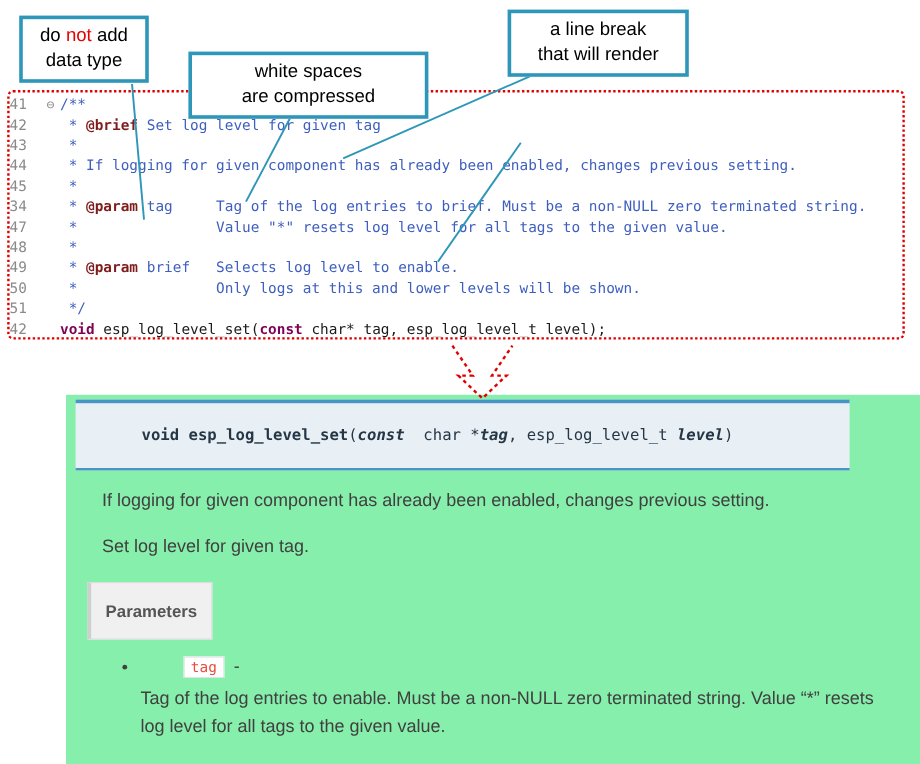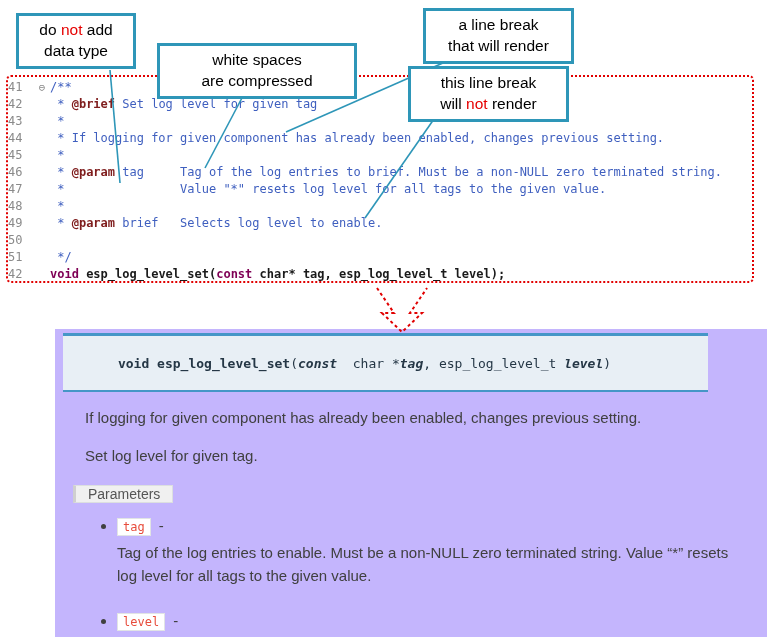--- a/index.html
+++ b/index.html
@@ -18,82 +18,79 @@
               border-radius:5px;overflow:hidden;z-index:1;
               font-family:"DejaVu Sans Mono",monospace;font-size:12px;line-height:17px;
               padding-top:2px;}
   .code-row{display:flex;white-space:pre;height:17px;}
   .gutter{flex:none;width:26px;text-align:left;color:#8a8a8a;}
   .fold{flex:none;width:16px;text-align:center;color:#8a8a8a;font-size:11px;}
   .code-text{white-space:pre;}
   .seg-cm{color:#3f5fbf;}
   .seg-tag{color:#7f1d1d;font-weight:700;}
   .seg-kw{color:#7f0055;font-weight:700;}
-  .seg-pl{color:#1a1a1a;font-weight:700;}
+  .seg-pl{color:#1a1a1a;font-weight:400;}
 
   
   .overlay{position:absolute;left:0;top:0;width:767px;height:637px;z-index:5;pointer-events:none;}
   .connector{stroke:#2e96b8;stroke-width:1.6;}
   .flow-arrow{stroke:#e10000;stroke-width:2;fill:none;stroke-dasharray:3 3;}
 
   
   .doc-panel{position:absolute;left:55px;top:329px;width:712px;height:308px;
-             background:#c4b5fd;z-index:2;color:#404040;}
+             background:#86efac;z-index:2;color:#404040;}
   .sig-bar{margin:4px 10px 0 8px;width:645px;box-sizing:border-box;
            background:#e8eff5;border-top:3px solid #4596c7;border-bottom:2px solid #4596c7;
            padding:5px 8px 4px 8px;font-family:"DejaVu Sans Mono",monospace;
            font-size:13px;color:#253746;white-space:pre;}
   .sigseg-kw{font-weight:700;}
   .sigseg-kwi{font-weight:700;font-style:italic;}
   .sigseg-name{font-weight:700;}
   .sigseg-type{}
   .sigseg-param{font-weight:700;font-style:italic;}
   .sigseg-p{}
   .doc-p{margin:15px 0 0 30px;font-size:15px;line-height:1.5;max-width:640px;}
   .params-label{display:inline-block;margin:18px 0 0 18px;background:#f0f0f0;
                 border:1px solid #dcdfe0;border-left:3px solid #cfcfcf;
-                padding:0 12px;font-size:14px;font-weight:400;color:#555;}
+                padding:15px 12px;font-size:14px;font-weight:700;color:#555;}
   .param-list{margin:14px 0 0 44px;padding-left:18px;list-style:disc;}
   .param-list li{margin-bottom:24px;font-size:15px;}
-  .param-head{margin-bottom:7px;}
+  .param-head{margin-bottom:7px;margin-left:36px;}
   .chip{font-family:"DejaVu Sans Mono",monospace;font-size:12px;color:#e74c3c;
         background:#ffffff;border:1px solid #e1e4e5;padding:1px 5px;}
   .dash{margin-left:4px;color:#404040;}
   .param-desc{line-height:1.55;max-width:615px;color:#404040;}
 </style>
 </head>
 <body>
 
 <div class="canvas">
 
-  <div class="callout" style="left:16px;top:13px;width:120px">
+  <div class="callout" style="left:16px;top:13px;width:108px">
     <span class="callout-text"><span>do </span><span class="red">not</span><span> add</span><br><span>data type</span></span>
   </div>
   <div class="callout" style="left:157px;top:43px;width:200px">
     <span class="callout-text"><span>white spaces</span><br><span>are compressed</span></span>
   </div>
   <div class="callout" style="left:423px;top:8px;width:151px">
     <span class="callout-text"><span>a line break</span><br><span>that will render</span></span>
-  </div>
-  <div class="callout" style="left:408px;top:66px;width:161px">
-    <span class="callout-text"><span>this line break</span><br><span>will </span><span class="red">not</span><span> render</span></span>
   </div>
 
   <div class="code-block">
     <div>
         <div class="code-row"><span class="gutter">41</span><span class="fold">⊖</span><span class="code-text"><span class="seg-cm">/**</span></span></div>
         <div class="code-row"><span class="gutter">42</span><span class="fold"></span><span class="code-text"><span class="seg-cm"> * </span><span class="seg-tag">@brief</span><span class="seg-cm"> Set log level for given tag</span></span></div>
         <div class="code-row"><span class="gutter">43</span><span class="fold"></span><span class="code-text"><span class="seg-cm"> *</span></span></div>
         <div class="code-row"><span class="gutter">44</span><span class="fold"></span><span class="code-text"><span class="seg-cm"> * If logging for given component has already been enabled, changes previous setting.</span></span></div>
         <div class="code-row"><span class="gutter">45</span><span class="fold"></span><span class="code-text"><span class="seg-cm"> *</span></span></div>
-        <div class="code-row"><span class="gutter">46</span><span class="fold"></span><span class="code-text"><span class="seg-cm"> * </span><span class="seg-tag">@param</span><span class="seg-cm"> tag     Tag of the log entries to brief. Must be a non-NULL zero terminated string.</span></span></div>
+        <div class="code-row"><span class="gutter">34</span><span class="fold"></span><span class="code-text"><span class="seg-cm"> * </span><span class="seg-tag">@param</span><span class="seg-cm"> tag     Tag of the log entries to brief. Must be a non-NULL zero terminated string.</span></span></div>
         <div class="code-row"><span class="gutter">47</span><span class="fold"></span><span class="code-text"><span class="seg-cm"> *                Value "*" resets log level for all tags to the given value.</span></span></div>
         <div class="code-row"><span class="gutter">48</span><span class="fold"></span><span class="code-text"><span class="seg-cm"> *</span></span></div>
         <div class="code-row"><span class="gutter">49</span><span class="fold"></span><span class="code-text"><span class="seg-cm"> * </span><span class="seg-tag">@param</span><span class="seg-cm"> brief   Selects log level to enable.</span></span></div>
-        <div class="code-row"><span class="gutter">50</span><span class="fold"></span></div>
+        <div class="code-row"><span class="gutter">50</span><span class="fold"></span><span class="code-text"><span class="seg-cm"> *                Only logs at this and lower levels will be shown.</span></span></div>
         <div class="code-row"><span class="gutter">51</span><span class="fold"></span><span class="code-text"><span class="seg-cm"> */</span></span></div>
         <div class="code-row"><span class="gutter">42</span><span class="fold"></span><span class="code-text"><span class="seg-kw">void</span><span class="seg-pl"> esp_log_level_set(</span><span class="seg-kw">const</span><span class="seg-pl"> char* tag, esp_log_level_t level);</span></span></div>
       </div>
   </div>
 
   <svg class="overlay" viewBox="0 0 767 637">
     <line class="connector" x1="110" y1="70" x2="120" y2="183"></line>
     <line class="connector" x1="243" y1="96" x2="205" y2="168"></line>
     <line class="connector" x1="452" y1="59" x2="286" y2="132"></line>
     <line class="connector" x1="434" y1="119" x2="365" y2="218"></line>

